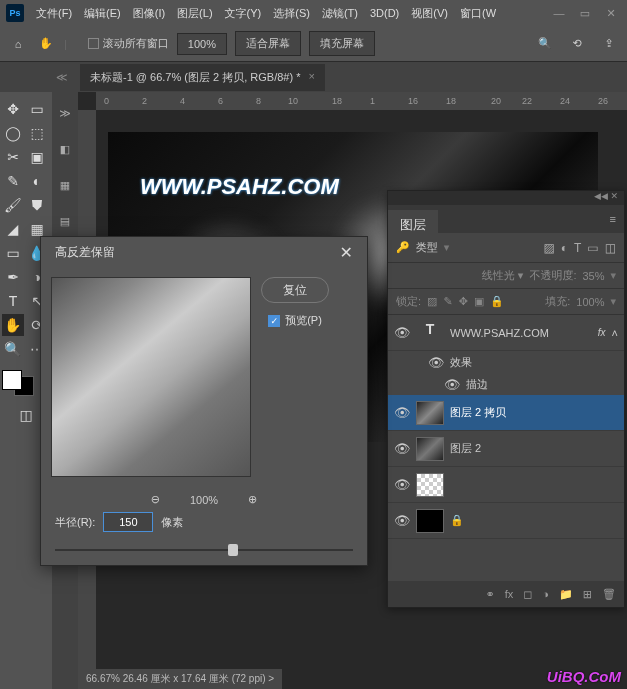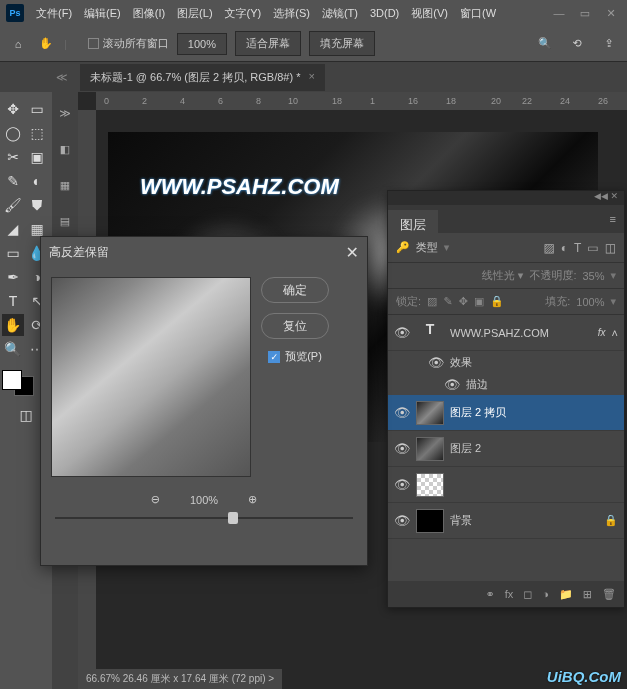--- a/index.html
+++ b/index.html
@@ -30,21 +30,21 @@
 .left-dock { width: 26px; background: #424242; display: flex; flex-direction: column; align-items: center; padding-top: 6px; gap: 6px; }
 .canvas-area { flex: 1; background: #282828; position: relative; overflow: hidden; }
 .ruler-h { position: absolute; top: 0; left: 18px; right: 0; height: 18px; background: #474747; color: #999; font-size: 9px; display: flex; align-items: center; overflow: hidden; }
 .ruler-h span { position: absolute; }
 .ruler-v { position: absolute; top: 18px; left: 0; width: 18px; bottom: 0; background: #474747; }
 .canvas { position: absolute; top: 40px; left: 30px; width: 490px; height: 310px; background: linear-gradient(135deg, #0a0a0a 0%, #1a1a1a 30%, #3a3a3a 45%, #0a0a0a 60%, #2a2a2a 75%, #050505 100%); }
 .canvas-blob { position: absolute; border-radius: 50%; background: radial-gradient(circle, rgba(200,200,200,0.6) 0%, rgba(80,80,80,0) 70%); filter: blur(8px); }
 .watermark { position: absolute; top: 42px; left: 32px; font-size: 22px; font-weight: bold; font-style: italic; color: #fff; text-shadow: 0 0 3px #4af; }
 .statusbar { position: absolute; bottom: 0; left: 78px; height: 20px; background: #474747; padding: 3px 8px; color: #bbb; font-size: 10px; }
 .dialog { position: absolute; top: 236px; left: 40px; width: 328px; height: 330px; background: #535353; border: 1px solid #2a2a2a; box-shadow: 0 4px 16px rgba(0,0,0,0.5); z-index: 10; }
-.dialog-title { height: 30px; display: flex; align-items: center; padding: 0 8px; color: #ddd; font-size: 12px; }
+.dialog-title { height: 30px; display: flex; align-items: center; padding: 0 14px; color: #ddd; font-size: 12px; }
 .dialog-close { margin-left: auto; font-size: 16px; cursor: pointer; }
 .dialog-body { padding: 10px; display: flex; gap: 10px; }
 .preview { width: 200px; height: 200px; background: linear-gradient(140deg, #555 0%, #888 20%, #ccc 40%, #aaa 55%, #777 70%, #555 100%); border: 1px solid #333; }
 .dialog-right { display: flex; flex-direction: column; gap: 10px; align-items: center; }
 .dlg-btn { width: 68px; height: 26px; border: 1px solid #777; border-radius: 13px; background: #535353; color: #ddd; cursor: pointer; display: flex; align-items: center; justify-content: center; font-size: 12px; }
 .dlg-check { display: flex; align-items: center; gap: 5px; color: #ddd; }
 .dlg-check-box { width: 12px; height: 12px; background: #4a90d9; color: #fff; font-size: 9px; display: flex; align-items: center; justify-content: center; }
 .zoom-row { display: flex; align-items: center; justify-content: center; gap: 30px; color: #ccc; margin-top: 6px; }
 .radius-row { display: flex; align-items: center; gap: 8px; padding: 6px 14px; color: #ddd; }
 .radius-input { width: 50px; height: 20px; background: #434343; border: 1px solid #4a90d9; color: #fff; text-align: center; font-size: 11px; }
@@ -64,21 +64,21 @@
 .layer { display: flex; align-items: center; height: 36px; padding: 0 6px; gap: 6px; border-bottom: 1px solid #3a3a3a; }
 .layer.selected { background: #2a5a8a; color: #fff; }
 .eye { width: 16px; color: #ccc; cursor: pointer; font-size: 13px; }
 .thumb { width: 28px; height: 24px; background: #222; border: 1px solid #666; }
 .thumb.text { background: transparent; border: none; font-size: 14px; font-weight: bold; color: #ddd; text-align:center; }
 .thumb.checker { background: repeating-conic-gradient(#ccc 0 25%, #fff 0 50%) 0 0/8px 8px; }
 .layer-name { flex: 1; font-size: 11px; }
 .fx { color: #ccc; font-size: 10px; font-style: italic; }
 .sublayer { padding-left: 40px; height: 22px; display: flex; align-items: center; gap: 6px; font-size: 11px; color: #ccc; }
 .panel-footer { position: absolute; bottom: 0; left: 0; right: 0; height: 26px; background: #3a3a3a; display: flex; align-items: center; justify-content: flex-end; gap: 10px; padding: 0 8px; color: #999; }
-.uibq { position: absolute; right: 6px; bottom: 4px; font-size: 15px; font-style: italic; font-weight: bold; color: #7dd3fc; text-shadow: 0 0 2px #000; z-index: 20; }
+.uibq { position: absolute; right: 6px; bottom: 4px; font-size: 15px; font-style: italic; font-weight: bold; color: #d946ef; text-shadow: 0 0 2px #000; z-index: 20; }
 </style>
 </head>
 <body>
 
 <div class="menubar">
   <div class="ps-logo">Ps</div>
   <div class="menu-item">文件(F)</div>
   <div class="menu-item">编辑(E)</div>
   <div class="menu-item">图像(I)</div>
   <div class="menu-item">图层(L)</div>
@@ -213,32 +213,36 @@
 <div class="statusbar">66.67%   26.46 厘米 x 17.64 厘米 (72 ppi)   &gt;</div>
 
 <div class="dialog">
   <div class="dialog-title">
     <span>高反差保留</span>
     <span class="dialog-close">✕</span>
   </div>
   <div class="dialog-body">
     <div class="preview"></div>
     <div class="dialog-right">
-      <div class="dlg-btn">确定</div>
       <div class="dlg-btn">复位</div>
       <label class="dlg-check">
         <span class="dlg-check-box">✓</span>
         <span>预览(P)</span>
       </label>
     </div>
   </div>
   <div class="zoom-row">
     <span>⊖</span>
     <span>100%</span>
     <span>⊕</span>
+  </div>
+  <div class="radius-row">
+    <span>半径(R):</span>
+    <input class="radius-input" value="150" style="">
+    <span>像素</span>
   </div>
   <div class="slider">
     <div class="slider-track"></div>
     <div class="slider-thumb"></div>
   </div>
 </div>
 
 <div class="panel">
   <div style="height:14px;background:#2d2d2d;text-align:right;padding-right:6px;color:#888;font-size:9px">◀◀ ✕</div>
   <div class="panel-head">
@@ -300,21 +304,20 @@
       <span class="thumb" style="background:linear-gradient(135deg,#222,#777,#222)"></span>
       <span class="layer-name">图层 2</span>
     </div>
     <div class="layer">
       <span class="eye">👁</span>
       <span class="thumb checker"></span>
     </div>
     <div class="layer">
       <span class="eye">👁</span>
       <span class="thumb" style="background:#000"></span>
-      <span class="layer-name">背景</span>
       <span style="color:#ccc">🔒</span>
     </div>
   </div>
   <div class="panel-footer">
     <span>⚭</span>
     <span>fx</span>
     <span>◻</span>
     <span>◑</span>
     <span>📁</span>
     <span>⊞</span>

